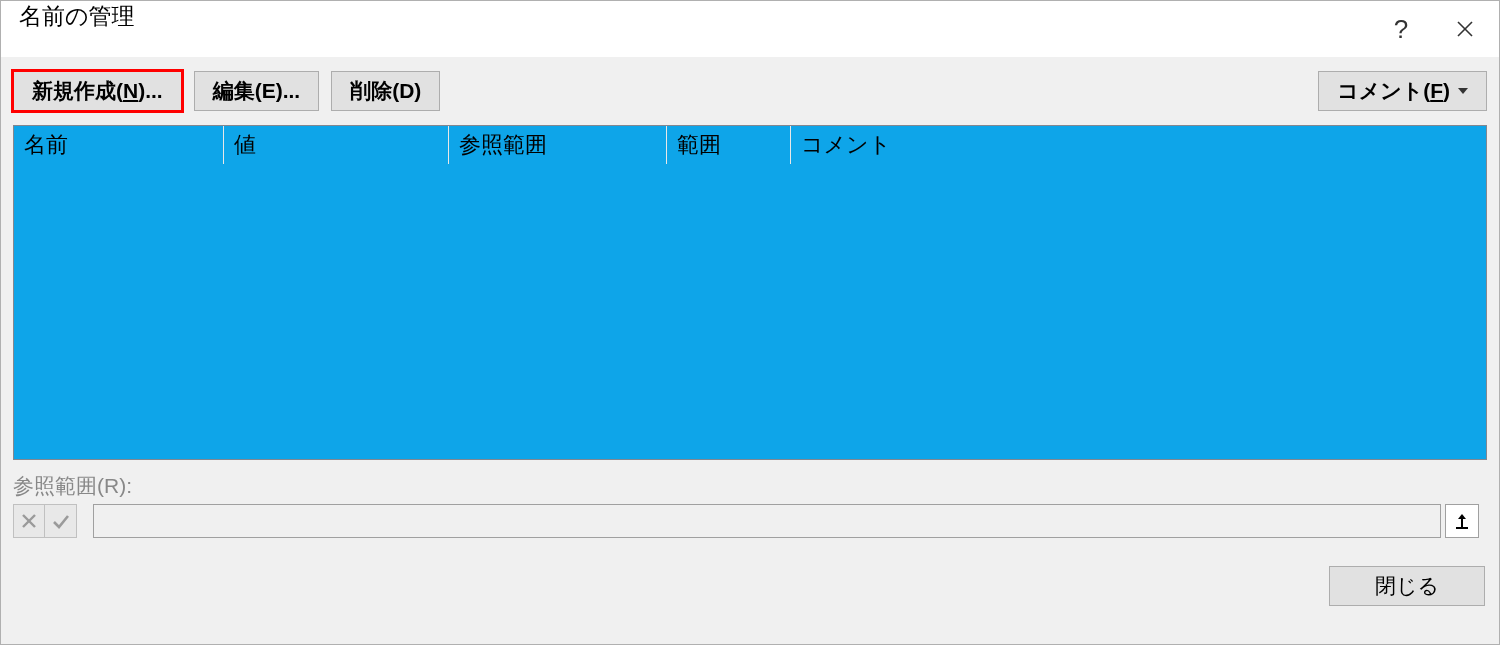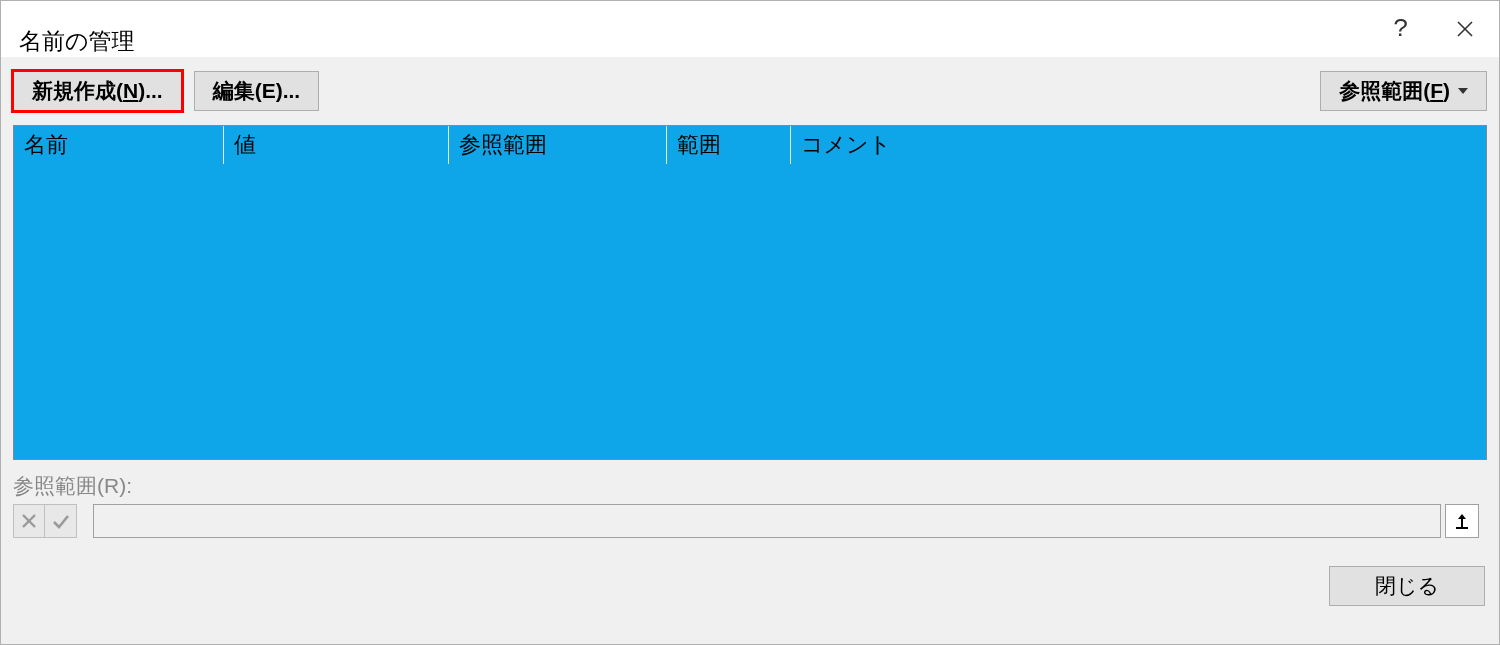--- a/index.html
+++ b/index.html
@@ -16,23 +16,22 @@
     background: #f0f0f0;
     border: 1px solid #b0b0b0;
     display: flex;
     flex-direction: column;
   }
   
   .titlebar {
     height: 56px;
     background: #ffffff;
     display: flex;
-    align-items: flex-end;
+    align-items: flex-start;
     padding-left: 18px;
-    font-family: Liberation Mono, monospace;
   }
   .titlebar .title {
     flex: 1;
     font-size: 23px;
   }
   .titlebar .help, .titlebar .close {
     width: 64px;
     height: 56px;
     display: flex;
     align-items: center;
@@ -177,23 +176,26 @@
   <div class="toolbar">
     <div class="btn new">
       <span>新規作成(</span>
         <span class="underline">N</span>
         <span>)...</span>
       <div class="new-highlight"></div>
     </div>
     <div class="btn disabled">
       <span>編集(E)...</span>
     </div>
+    <div class="btn disabled">
+      <span>削除(D)</span>
+    </div>
     <div class="spacer"></div>
     <div class="btn">
-      <span>参照範囲(</span>
+      <span>コメント(</span>
         <span class="underline">F</span>
         <span>)</span>
       <span class="dropdown-caret"></span>
     </div>
   </div>
 
   <div class="list-area">
     <div class="list-header">
       <div class="col col-name">名前</div>
       <div class="col col-value">値</div>

